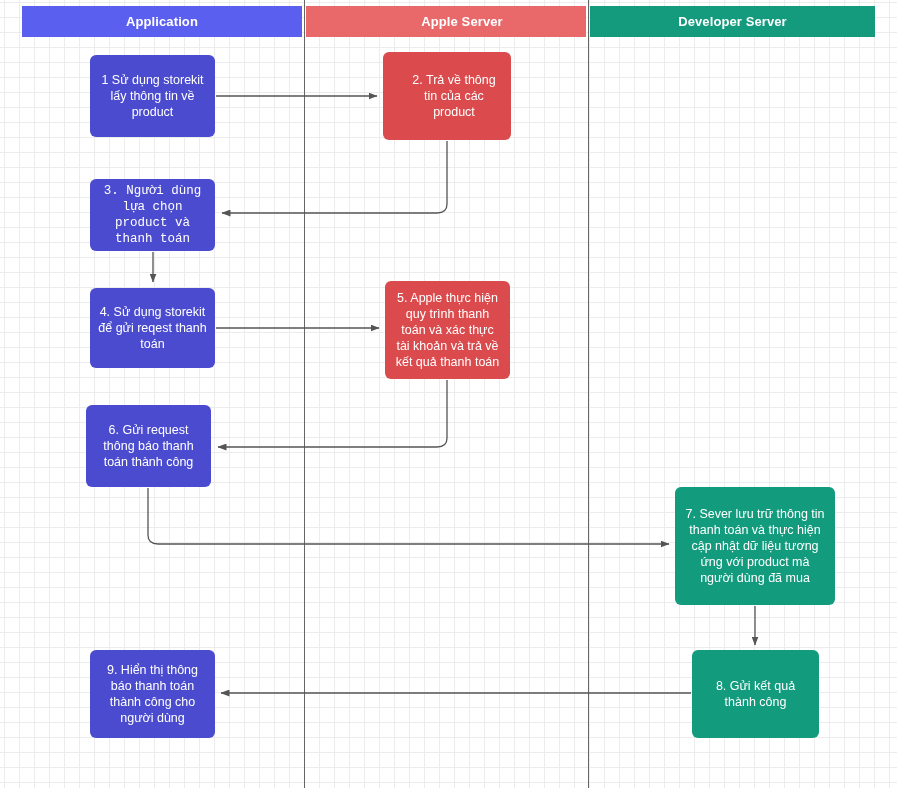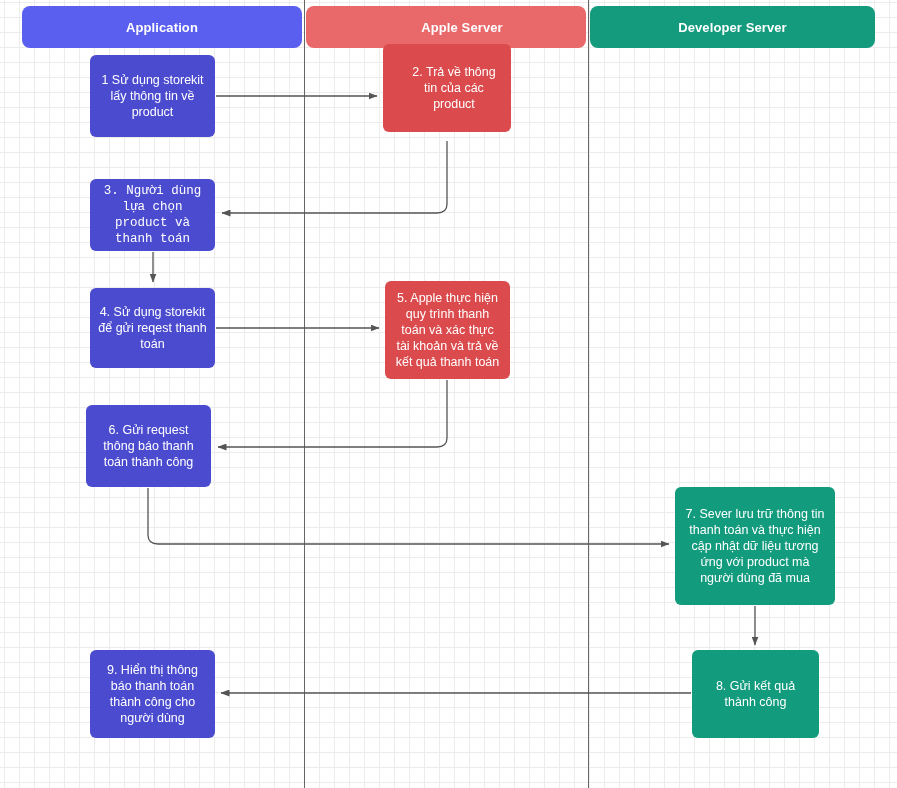--- a/index.html
+++ b/index.html
@@ -28,22 +28,22 @@
   .lane-divider {
     position: absolute;
     top: 0;
     width: 1px;
     background: #666666;
   }
 
   
   .lane-header {
     position: absolute;
-    height: 42px;
-    border-radius: 8px;
+    height: 31px;
+    border-radius: 0;
     color: #ffffff;
     font-size: 13px;
     font-weight: bold;
     display: flex;
     align-items: center;
     justify-content: center;
     letter-spacing: 0.1px;
     box-sizing: border-box;
   }
 
@@ -108,21 +108,21 @@
     <path class="edge" marker-end="url(#arrowhead)" d="M 447 380 L 447 438 Q 447 447 437 447 L 218 447"></path>
     <path class="edge" marker-end="url(#arrowhead)" d="M 148 488 L 148 535 Q 148 544 158 544 L 669 544"></path>
     <path class="edge" marker-end="url(#arrowhead)" d="M 755 606 L 755 645"></path>
     <path class="edge" marker-end="url(#arrowhead)" d="M 691 693 L 221 693"></path>
   </svg>
 
   <div class="node" style="left:90px; top:55px; width:125px; height:82px; background:#4A4BCE;">
     <span>1 Sử  dụng storekit lấy thông tin về product</span>
   </div>
 
-  <div class="node" style="left:383px; top:44px; width:128px; height:88px; background:#DB4A4C;padding-left:22px;">
+  <div class="node" style="left:383px; top:52px; width:128px; height:88px; background:#DB4A4C;padding-left:22px;">
     <span>2. Trả về thông tin của các product</span>
   </div>
 
   <div class="node" style="left:90px; top:179px; width:125px; height:72px; background:#4A4BCE;font-family:Liberation Mono, monospace;">
     <span>3. Người dùng lựa chọn product và thanh toán</span>
   </div>
 
   <div class="node" style="left:90px; top:288px; width:125px; height:80px; background:#4A4BCE;">
     <span>4. Sử dụng storekit để gửi reqest thanh toán</span>
   </div>

